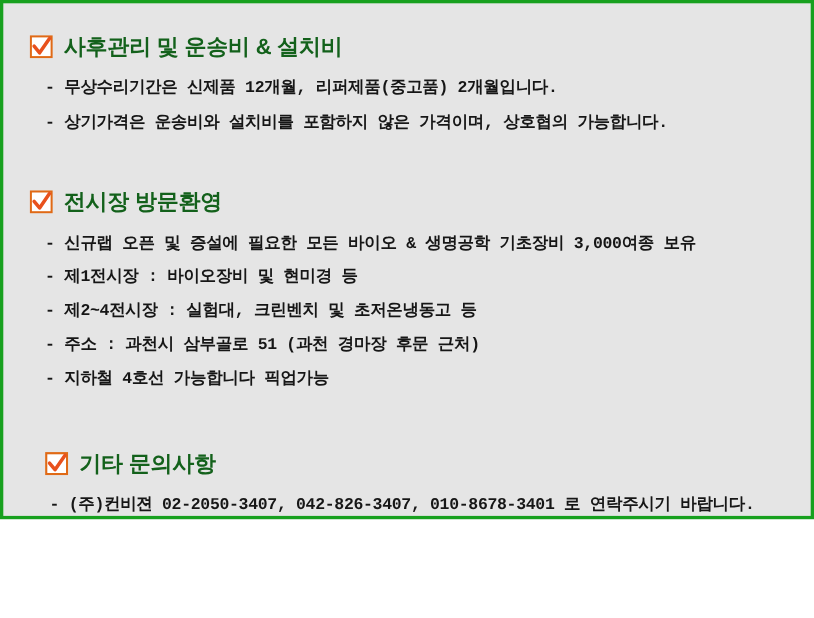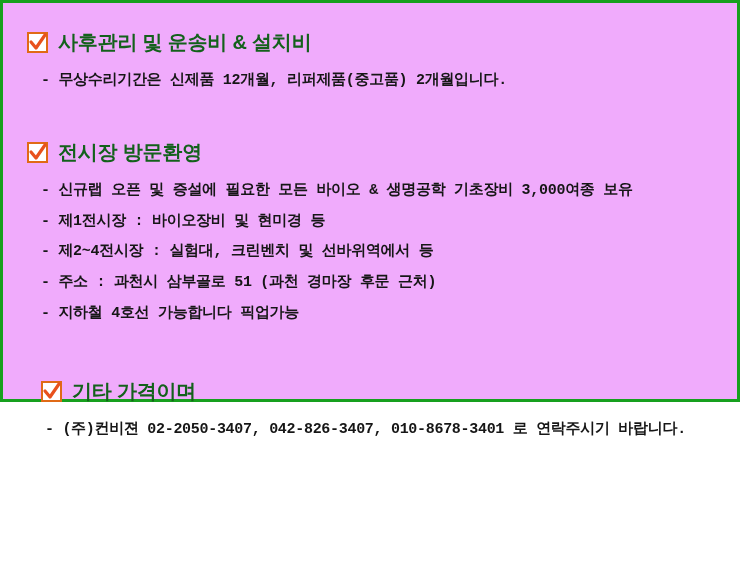--- a/index.html
+++ b/index.html
@@ -9,22 +9,22 @@
   body {
     width: 740px;
     height: 562px;
     background: #ffffff;
     font-family: "Liberation Sans", sans-serif;
     overflow: hidden;
   }
   .page {
     box-sizing: border-box;
     width: 740px;
-    height: 402px;
-    background: #f0abfc;
+    height: 472px;
+    background: #e5e5e5;
     border: 3px solid #17a01e;
     padding: 26px 24px 26px 24px;
   }
   .section {
     margin-bottom: 0;
   }
   .section-head {
     display: flex;
     align-items: center;
     gap: 10px;
@@ -72,50 +72,51 @@
   <div class="section sec-1">
     <div class="section-head">
       <svg class="check-icon" viewBox="0 0 21 21">
         <rect x="1" y="1" width="19" height="19" fill="#ffffff" stroke="#e06a16" stroke-width="2"></rect>
         <path d="M4 10 L9 16 L18 3" fill="none" stroke="#e8511d" stroke-width="3.2" stroke-linecap="round" stroke-linejoin="round"></path>
       </svg>
       <span class="section-title">사후관리 및 운송비 &amp; 설치비</span>
     </div>
     <ul class="bullets">
       <li>- 무상수리기간은 신제품 12개월, 리퍼제품(중고품) 2개월입니다.</li>
+      <li>- 상기가격은 운송비와 설치비를 포함하지 않은 가격이며, 상호협의 가능합니다.</li>
     </ul>
   </div>
 
   <div class="gap-1"></div>
 
   <div class="section sec-2">
     <div class="section-head">
       <svg class="check-icon" viewBox="0 0 21 21">
         <rect x="1" y="1" width="19" height="19" fill="#ffffff" stroke="#e06a16" stroke-width="2"></rect>
         <path d="M4 10 L9 16 L18 3" fill="none" stroke="#e8511d" stroke-width="3.2" stroke-linecap="round" stroke-linejoin="round"></path>
       </svg>
       <span class="section-title">전시장 방문환영</span>
     </div>
     <ul class="bullets">
       <li>- 신규랩 오픈 및 증설에 필요한 모든 바이오 &amp; 생명공학 기초장비 3,000여종 보유</li>
       <li>- 제1전시장 : 바이오장비 및 현미경 등</li>
-      <li>- 제2~4전시장 : 실험대, 크린벤치 및 선바위역에서 등</li>
+      <li>- 제2~4전시장 : 실험대, 크린벤치 및 초저온냉동고 등</li>
       <li>- 주소 : 과천시 삼부골로 51 (과천 경마장 후문 근처)</li>
       <li>- 지하철 4호선 가능합니다 픽업가능</li>
     </ul>
   </div>
 
   <div class="gap-2"></div>
 
   <div class="section sec-3">
     <div class="section-head">
       <svg class="check-icon" viewBox="0 0 21 21">
         <rect x="1" y="1" width="19" height="19" fill="#ffffff" stroke="#e06a16" stroke-width="2"></rect>
         <path d="M4 10 L9 16 L18 3" fill="none" stroke="#e8511d" stroke-width="3.2" stroke-linecap="round" stroke-linejoin="round"></path>
       </svg>
-      <span class="section-title">기타 가격이며</span>
+      <span class="section-title">기타 문의사항</span>
     </div>
     <ul class="bullets">
       <li>- (주)컨비젼 02-2050-3407, 042-826-3407, 010-8678-3401 로 연락주시기 바랍니다.</li>
     </ul>
   </div>
 
 </div>
 
 </body></html>

